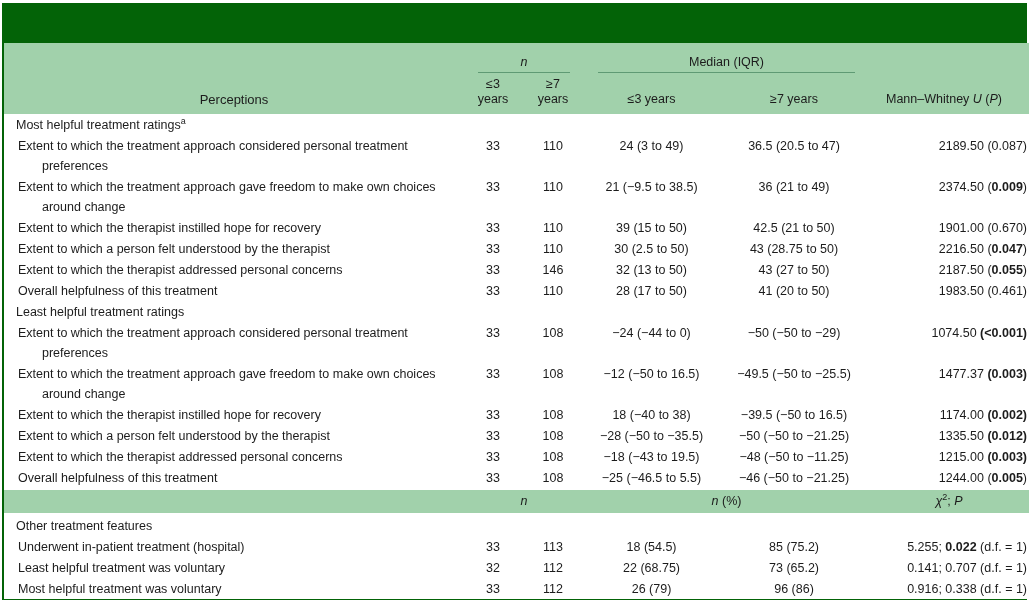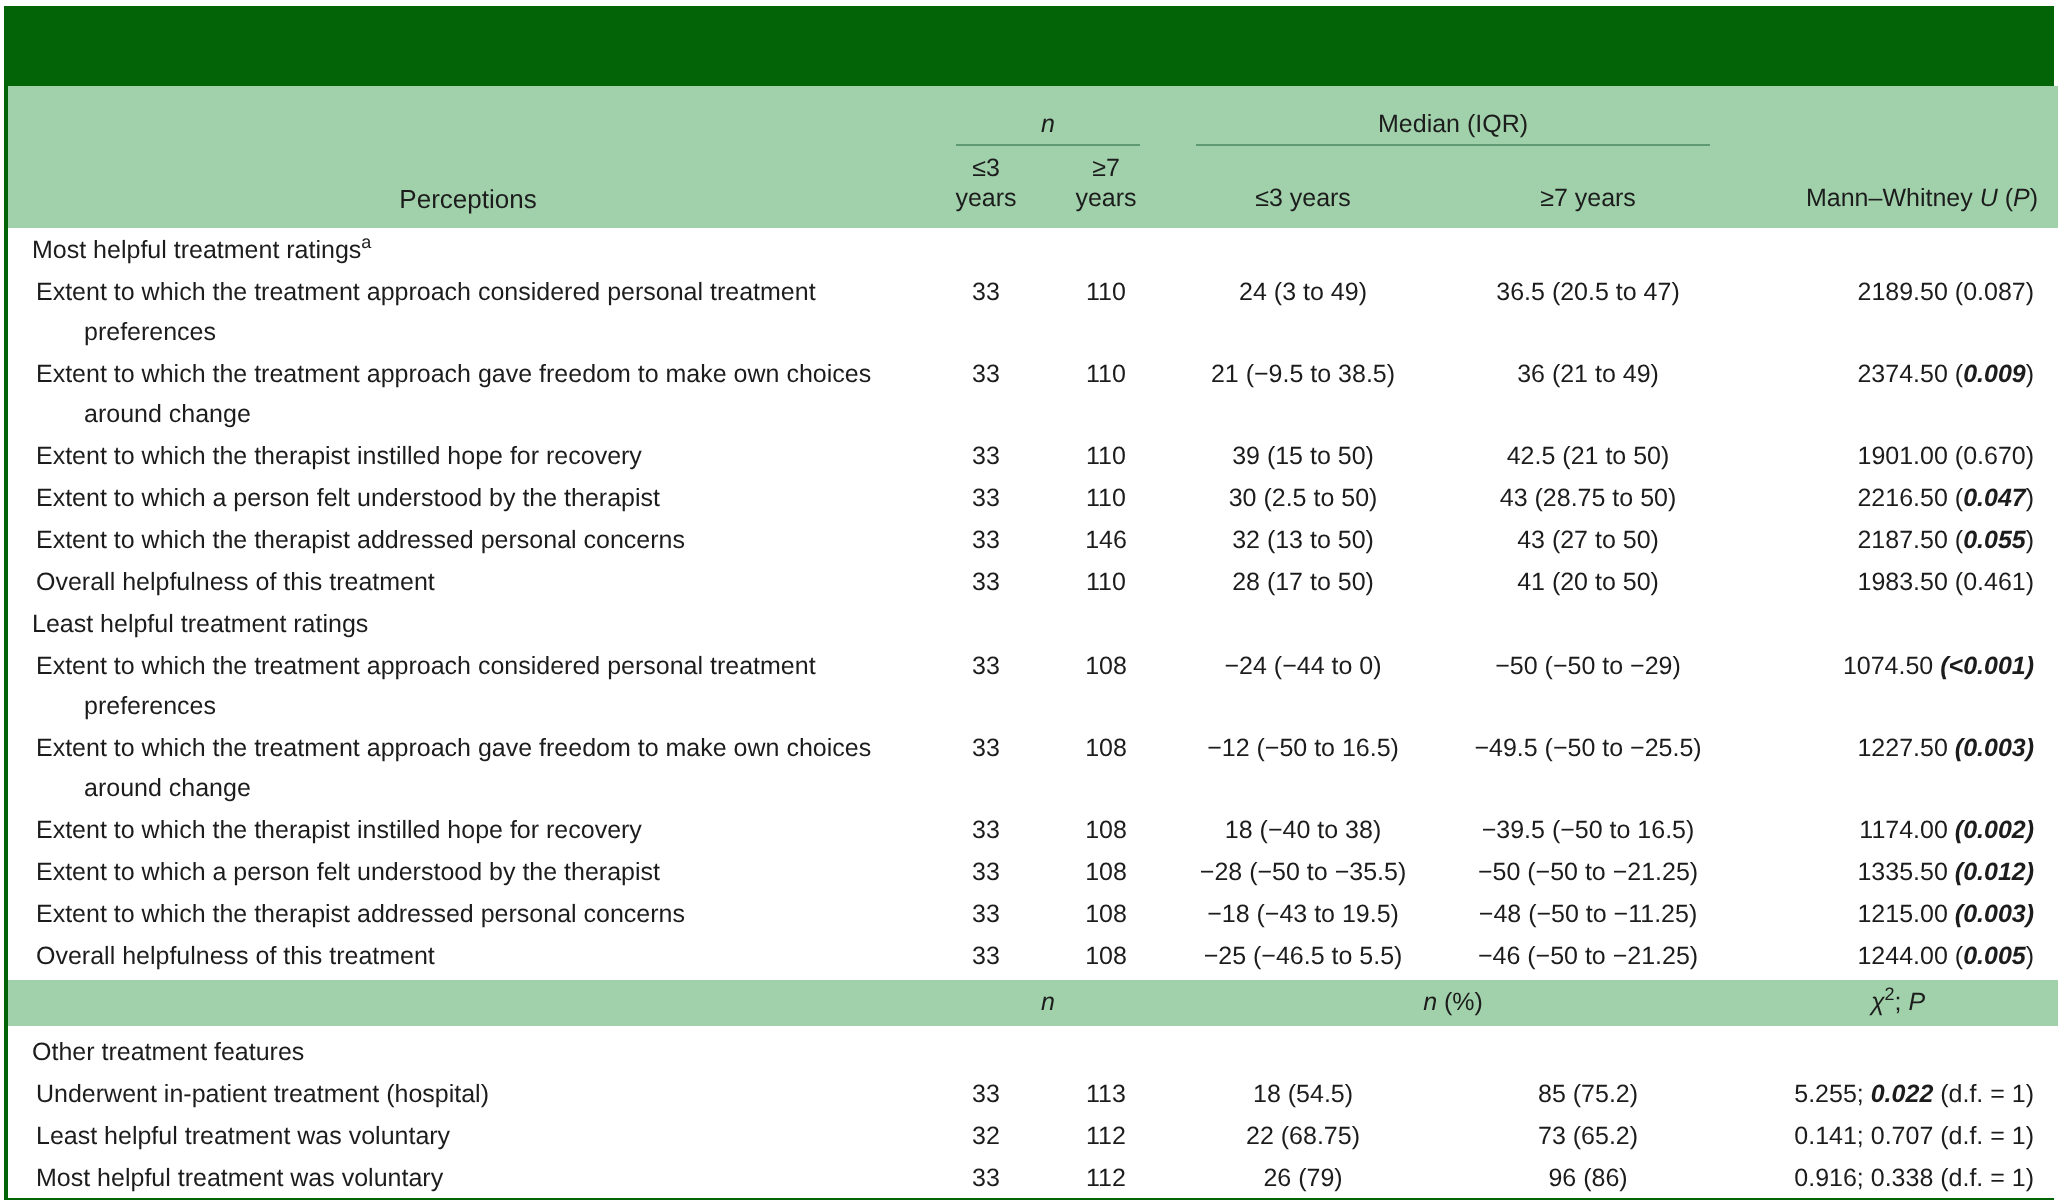--- a/index.html
+++ b/index.html
@@ -18,30 +18,30 @@
   table{width:100%;border-collapse:collapse;table-layout:fixed;font-size:12.5px;}
   thead th{background:var(--light);font-weight:normal;padding:0;}
   tr.grp-row th{padding-top:12px;vertical-align:bottom;}
   .grp-line{
     margin:0 14px;padding-bottom:3px;text-align:center;
     border-bottom:1px solid #5f9a74;
   }
   tr.sub-row th{vertical-align:bottom;padding-bottom:7px;padding-top:4px;line-height:15px;}
   th.perc{text-align:center;padding-left:0;font-size:13px;}
   .cc{text-align:center;}
-  .rr{text-align:right;padding-right:10px;}
+  .rr{text-align:center;padding-right:10px;}
   tbody td{
     vertical-align:top;line-height:20px;padding:1px 0 0 0;
     background:#ffffff;
   }
   tr.sec-row td{padding-left:12px;margin-top:40px;}
   .lbl{padding-left:38px;text-indent:-24px;padding-right:4px;}
   td.cc{text-align:center;}
-  td.rr{text-align:right;padding-right:12px;white-space:nowrap;}
-  .b{font-weight:bold;font-style:italic;}
+  td.rr{text-align:right;padding-right:2px;white-space:nowrap;}
+  .b{font-weight:bold;}
   .it{font-style:italic;}
   sup{font-size:9px;line-height:0;}
   tr.midband td{
     background:var(--light);
     border-top:2px solid #ffffff;border-bottom:2px solid #ffffff;
     padding:3px 0 4px 0;line-height:16px;
   }
 </style>
 </head>
 <body>
@@ -162,21 +162,21 @@
             <td class="rr"><span>1074.50 </span><span class="b">(&lt;0.001)</span></td>
           </tr>
           <tr>
             <td>
               <div class="lbl">Extent to which the treatment approach gave freedom to make own choices around change</div>
             </td>
             <td class="cc">33</td>
             <td class="cc">108</td>
             <td class="cc">−12 (−50 to 16.5)</td>
             <td class="cc">−49.5 (−50 to −25.5)</td>
-            <td class="rr"><span>1227.50 </span><span class="b">(0.003)</span></td>
+            <td class="rr"><span>1477.37 </span><span class="b">(0.003)</span></td>
           </tr>
           <tr>
             <td>
               <div class="lbl">Extent to which the therapist instilled hope for recovery</div>
             </td>
             <td class="cc">33</td>
             <td class="cc">108</td>
             <td class="cc">18 (−40 to 38)</td>
             <td class="cc">−39.5 (−50 to 16.5)</td>
             <td class="rr"><span>1174.00 </span><span class="b">(0.002)</span></td>

